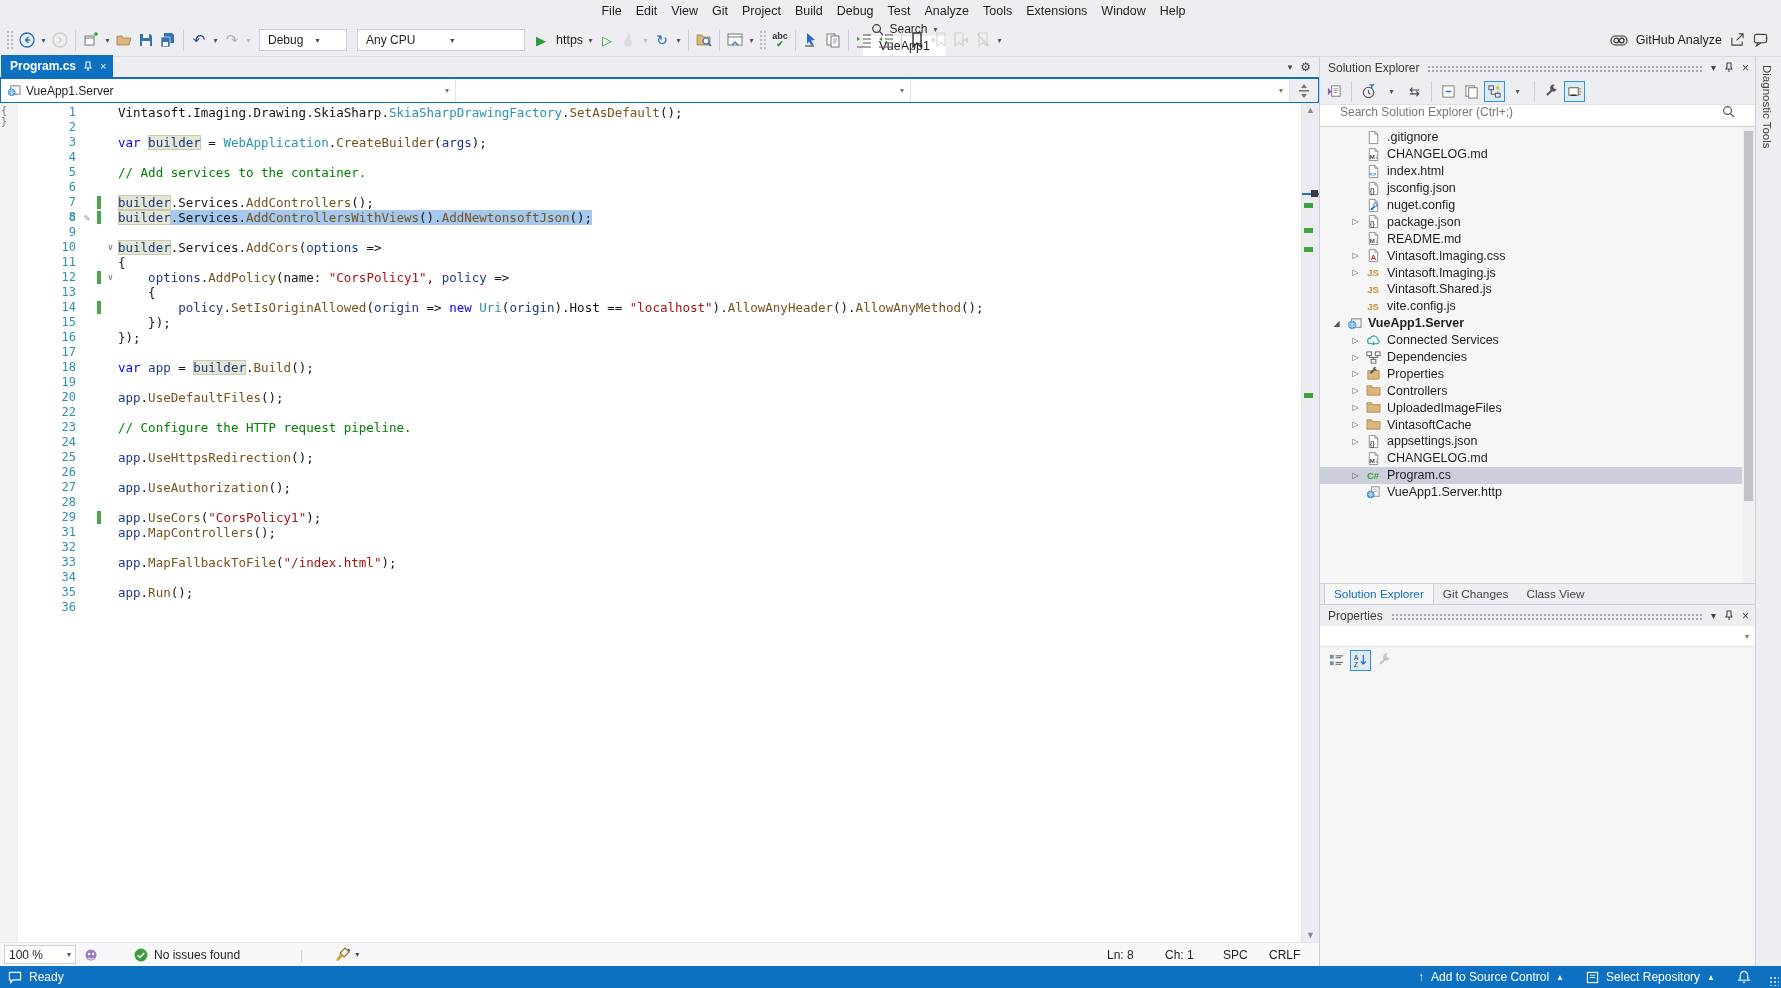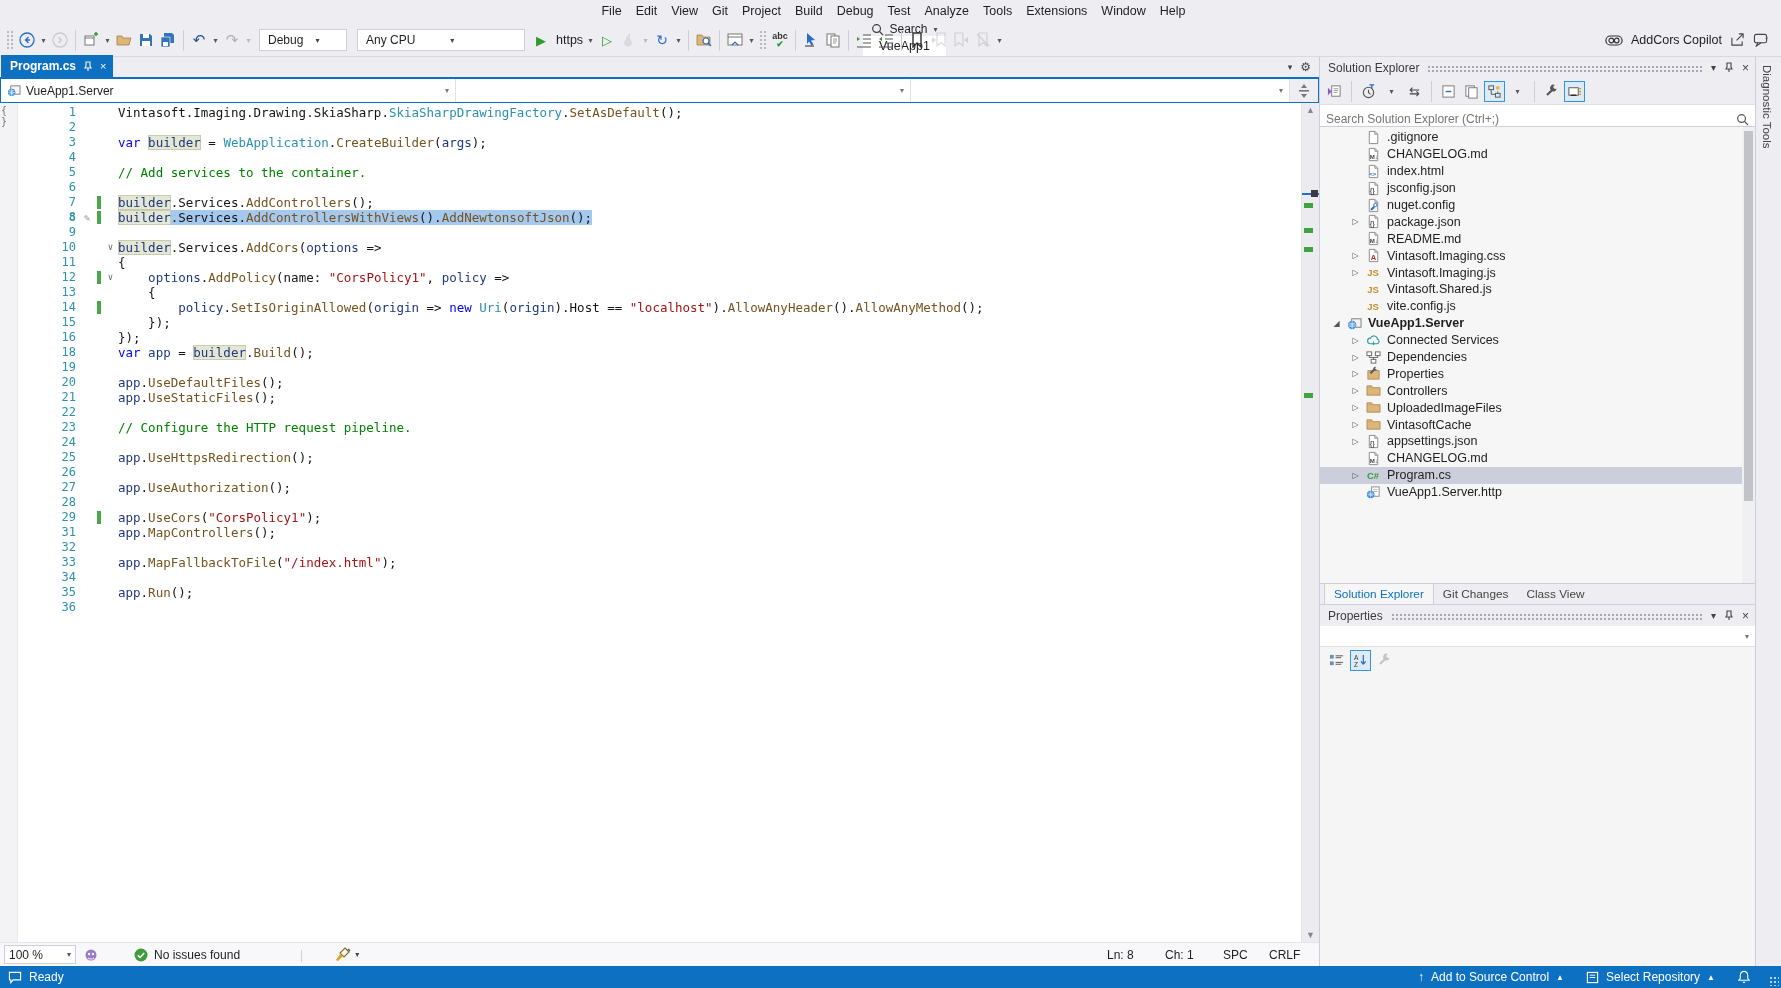--- a/index.html
+++ b/index.html
@@ -95,21 +95,21 @@
 
   
   .panel-head { height:21px; display:flex; align-items:center; padding:0 6px 0 8px; color:#3B3B3B; font-size:12px; gap:8px; }
   .head-texture { flex:1; height:8px; margin-top:2px;
      background-image:radial-gradient(#A8A8B4 0.9px, transparent 1px); background-size:4px 4px; }
   .head-ico { color:#444; font-size:10px; }
   #se-toolbar { height:27px; display:flex; align-items:center; gap:2px; padding:0 4px; border-bottom:1px solid #E0E0E6; }
   .sei { display:inline-flex; align-items:center; justify-content:center; width:21px; height:21px; color:#444; }
   .sei svg { width:15px; height:15px; }
   .sei.on { border:1px solid #3393DF; background:#DDEBF7; }
-  #se-search { height:22px; background:#fff; border-bottom:1px solid #CCCEDB; display:flex; align-items:flex-end; padding:0 6px;gap:40px; }
+  #se-search { height:22px; background:#fff; border-bottom:1px solid #CCCEDB; display:flex; align-items:flex-start; padding:0 20px;gap:40px; }
   #se-search input { flex:1; border:0; outline:0; font-size:12px; font-family:"Liberation Sans",sans-serif; color:#333; }
   #se-search input::placeholder { color:#767676; }
   #se-tree-wrap { flex:1; background:#fdba74; display:flex; overflow:hidden; }
   #se-tree { flex:1; padding-top:2px; background:#F6F6F6; }
   .trow { display:flex; align-items:center; height:16.9px; font-size:12.5px; white-space:nowrap; }
   .trow.selrow { background:#CCCEDB; }
   .texp { width:17px; text-align:center; font-size:8px; color:#555; }
   .ticon { width:18px; height:16px; display:inline-flex; align-items:center; justify-content:center; }
   .ticon svg { width:15px; height:15px; }
   .tlabel { margin-left:5px; }
@@ -338,21 +338,21 @@
           </svg>
         </span>
         <span class="tbi tb-caret">▾</span>
       </span>
     <div id="copilot-group">
       <svg width="18" height="13" viewBox="0 0 20 14">
           <rect x="1" y="2" width="18" height="10" rx="5" fill="none" stroke="#333" stroke-width="1.3"></rect>
           <circle cx="7" cy="7" r="2.6" fill="none" stroke="#333" stroke-width="1.3"></circle>
           <circle cx="13" cy="7" r="2.6" fill="none" stroke="#333" stroke-width="1.3"></circle>
         </svg>
-      <span>AddCors Copilot</span>
+      <span>GitHub Analyze</span>
       <svg width="15" height="14" viewBox="0 0 16 15">
           <path d="M2 5v8h11V9" fill="none" stroke="#444" stroke-width="1.2"></path>
           <path d="M7 8 14 1M9.5 1H14v4.5" fill="none" stroke="#444" stroke-width="1.2"></path>
         </svg>
       <svg width="16" height="14" viewBox="0 0 17 15">
           <rect x="1.5" y="1.5" width="13" height="9" rx="2" fill="none" stroke="#444" stroke-width="1.2"></rect>
           <path d="M5 10.5 3.5 14l5-3.5" fill="none" stroke="#444" stroke-width="1.2"></path>
           <path d="M15 5l1.2.5L15 6l-.5 1.2L14 6l-1.2-.5L14 5l.5-1.2z" fill="#444"></path>
         </svg>
     </div>
@@ -517,46 +517,46 @@
               <span class="ct"><span class="pl">    });</span></span>
             </div>
             <div class="cl">
               <span class="ln">16</span>
               <span class="pcl"></span>
               <span class="bcl"></span>
               <span class="fcl"></span>
               <span class="ct"><span class="pl">});</span></span>
             </div>
             <div class="cl">
+              <span class="ln">17</span>
+              <span class="pcl"></span>
+              <span class="bcl"></span>
+              <span class="fcl"></span>
+              <span class="ct"></span>
+            </div>
+            <div class="cl">
               <span class="ln">18</span>
               <span class="pcl"></span>
               <span class="bcl"></span>
               <span class="fcl"></span>
               <span class="ct"><span class="kw">var</span><span class="pl"> </span><span class="pr">app</span><span class="pl"> = </span><span class="hl">builder</span><span class="pl">.</span><span class="me">Build</span><span class="pl">();</span></span>
             </div>
             <div class="cl">
               <span class="ln">19</span>
               <span class="pcl"></span>
               <span class="bcl"></span>
               <span class="fcl"></span>
               <span class="ct"></span>
             </div>
             <div class="cl">
               <span class="ln">20</span>
               <span class="pcl"></span>
               <span class="bcl"></span>
               <span class="fcl"></span>
               <span class="ct"><span class="pr">app</span><span class="pl">.</span><span class="me">UseDefaultFiles</span><span class="pl">();</span></span>
-            </div>
-            <div class="cl">
-              <span class="ln">21</span>
-              <span class="pcl"></span>
-              <span class="bcl"></span>
-              <span class="fcl"></span>
-              <span class="ct"><span class="pr">app</span><span class="pl">.</span><span class="me">UseStaticFiles</span><span class="pl">();</span></span>
             </div>
             <div class="cl">
               <span class="ln">22</span>
               <span class="pcl"></span>
               <span class="bcl"></span>
               <span class="fcl"></span>
               <span class="ct"></span>
             </div>
             <div class="cl">
               <span class="ln">23</span>

